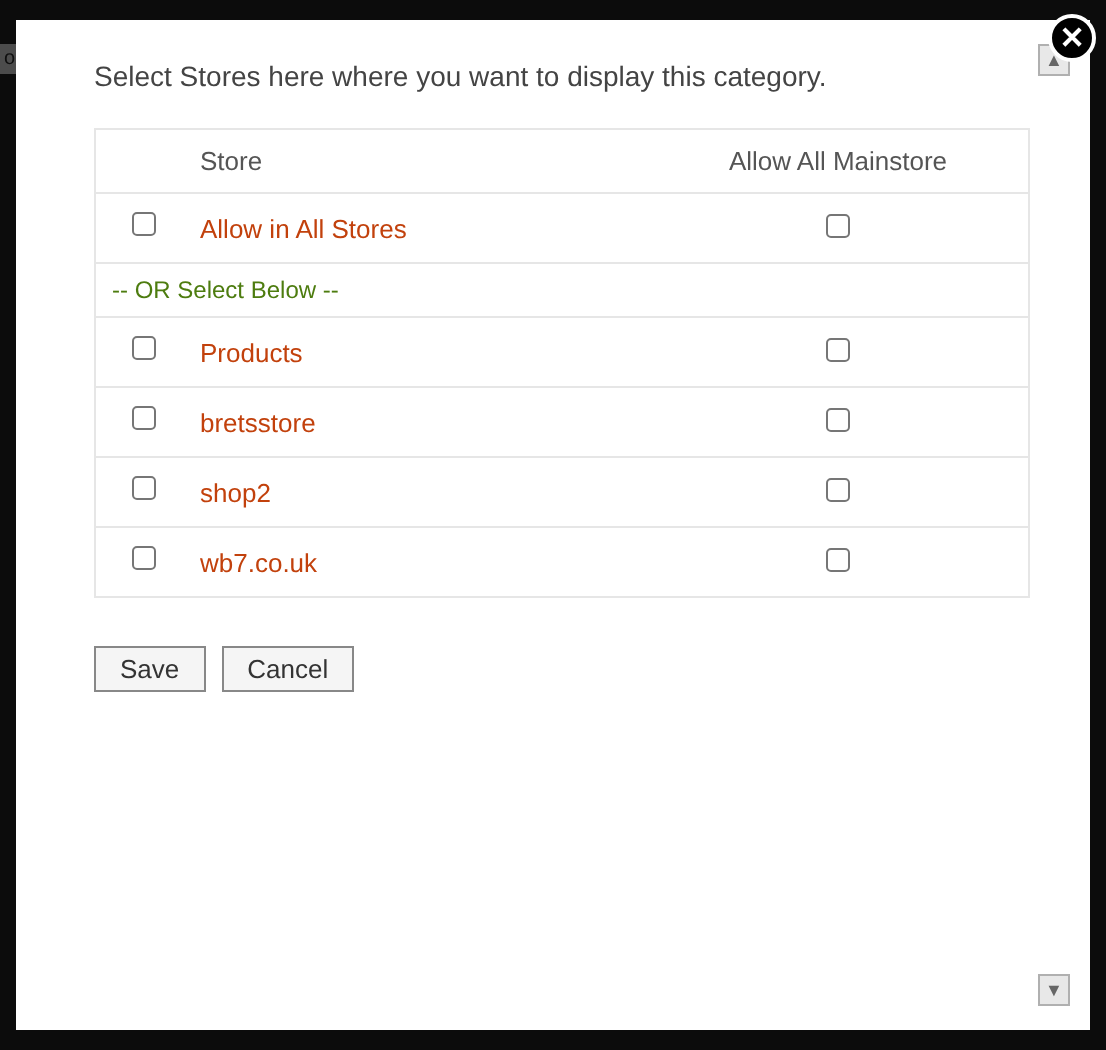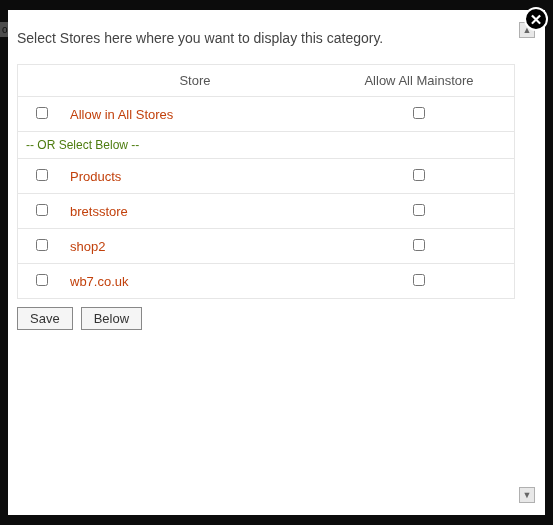--- a/index.html
+++ b/index.html
@@ -68,21 +68,21 @@
       display: flex;
       align-items: center;
       justify-content: center;
       font-size: 9px;
       color: #666;
       cursor: pointer;
     }
     .scroll-up { top: 12px; }
     .scroll-down { bottom: 12px; }
     .content {
-      padding: 20px 30px 20px 9px;
+      padding: 20px 30px 20px 39px;
       flex: 1;
       overflow: hidden;
     }
     .instruction {
       font-size: 14px;
       color: #444;
       margin-bottom: 18px;
     }
     .table {
       border: 1px solid #e6e6e6;
@@ -105,21 +105,20 @@
       color: #555;
     }
     .col-allow {
       width: 190px;
       padding: 8px 4px;
       text-align: center;
       font-size: 13px;
       color: #555;
     }
     .table-header .col-store {
-      text-align: center;
     }
     .table-row {
       display: flex;
       border-bottom: 1px solid #e6e6e6;
       min-height: 28px;
       align-items: center;
     }
     .table-row:last-child {
       border-bottom: none;
     }
@@ -132,21 +131,21 @@
     .table-row .col-store {
       font-size: 13px;
       color: #c2410c;
     }
     input[type="checkbox"] {
       width: 12px;
       height: 12px;
       cursor: pointer;
     }
     .button-row {
-      margin-top: 8px;
+      margin-top: 24px;
       display: flex;
       gap: 8px;
     }
     .btn {
       background: #f5f5f5;
       border: 1px solid #888;
       padding: 3px 12px;
       font-size: 13px;
       color: #333;
       cursor: pointer;
@@ -206,16 +205,16 @@
           <div class="table-row">
             <div class="col-check"><input type="checkbox" style=""></div>
             <div class="col-store">wb7.co.uk</div>
             <div class="col-allow"><input type="checkbox" style=""></div>
           </div>
         </div>
     </div>
 
     <div class="button-row">
       <button class="btn">Save</button>
-      <button class="btn">Below</button>
+      <button class="btn">Cancel</button>
     </div>
   </div>
 </div>
 
 </body></html>

